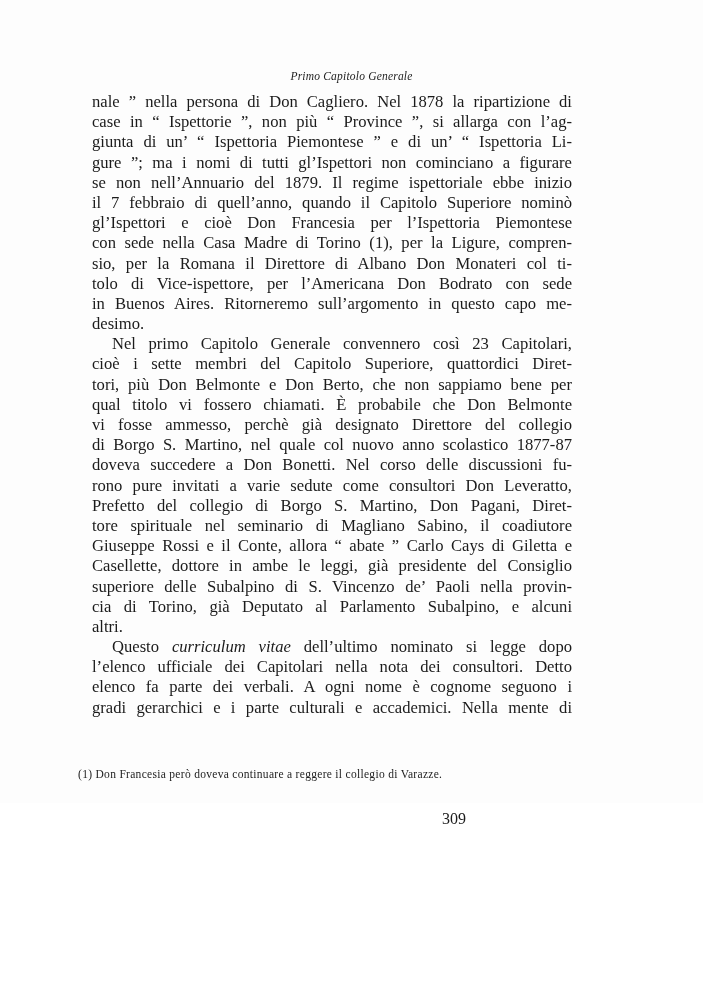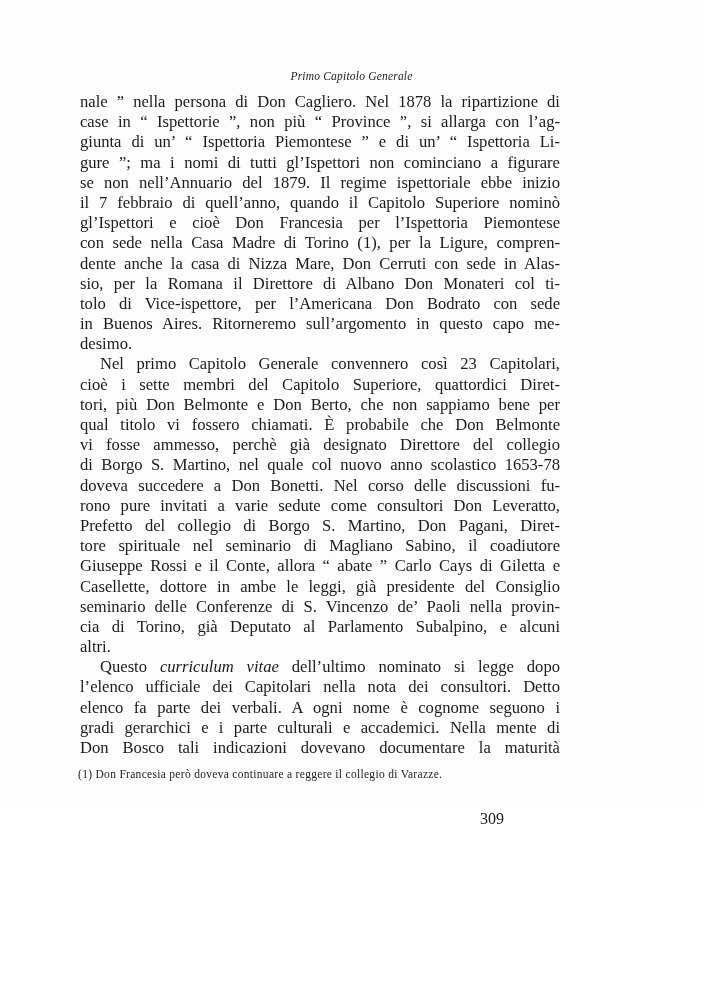--- a/index.html
+++ b/index.html
@@ -27,21 +27,21 @@
       left: 0;
       width: 703px;
       text-align: center;
       font-style: italic;
       font-size: 11.5px;
       letter-spacing: 0.2px;
       color: #222;
     }
     .body-text {
       position: absolute;
-      left: 80px;
+      left: 92px;
       top: 92px;
       width: 480px;
     }
     .line {
       height: 20.2px;
       line-height: 20.2px;
       font-size: 16.6px;
       white-space: nowrap;
       text-align: justify;
       text-align-last: justify;
@@ -58,21 +58,21 @@
       position: absolute;
       left: 78px;
       top: 768px;
       font-size: 11.5px;
       letter-spacing: 0.3px;
       color: #222;
       white-space: nowrap;
     }
     .page-number {
       position: absolute;
-      left: 480px;
+      left: 442px;
       top: 810px;
       font-size: 16px;
       color: #1b1b1b;
     }
   </style>
 </head>
 <body>
 
 <div class="page">
 
@@ -82,51 +82,49 @@
 
     <div>
       <div class="line">nale ” nella persona di Don Cagliero. Nel 1878 la ripartizione di</div>
       <div class="line">case in “ Ispettorie ”, non più “ Province ”, si allarga con l’ag-</div>
       <div class="line">giunta di un’ “ Ispettoria Piemontese ” e di un’ “ Ispettoria Li-</div>
       <div class="line">gure ”; ma i nomi di tutti gl’Ispettori non cominciano a figurare</div>
       <div class="line">se non nell’Annuario del 1879. Il regime ispettoriale ebbe inizio</div>
       <div class="line">il 7 febbraio di quell’anno, quando il Capitolo Superiore nominò</div>
       <div class="line">gl’Ispettori e cioè Don Francesia per l’Ispettoria Piemontese</div>
       <div class="line">con sede nella Casa Madre di Torino (1), per la Ligure, compren-</div>
-      <div class="line">dente anche la casa di Nizza Mare, Don Cerruti con sede in Alas-</div>
       <div class="line">sio, per la Romana il Direttore di Albano Don Monateri col ti-</div>
       <div class="line">tolo di Vice-ispettore, per l’Americana Don Bodrato con sede</div>
       <div class="line">in Buenos Aires. Ritorneremo sull’argomento in questo capo me-</div>
       <div class="line last">desimo.</div>
     </div>
 
     <div>
       <div class="line indent">Nel primo Capitolo Generale convennero così 23 Capitolari,</div>
       <div class="line">cioè i sette membri del Capitolo Superiore, quattordici Diret-</div>
       <div class="line">tori, più Don Belmonte e Don Berto, che non sappiamo bene per</div>
       <div class="line">qual titolo vi fossero chiamati. È probabile che Don Belmonte</div>
       <div class="line">vi fosse ammesso, perchè già designato Direttore del collegio</div>
-      <div class="line">di Borgo S. Martino, nel quale col nuovo anno scolastico 1653-78</div>
+      <div class="line">di Borgo S. Martino, nel quale col nuovo anno scolastico 1877-87</div>
       <div class="line">doveva succedere a Don Bonetti. Nel corso delle discussioni fu-</div>
       <div class="line">rono pure invitati a varie sedute come consultori Don Leveratto,</div>
       <div class="line">Prefetto del collegio di Borgo S. Martino, Don Pagani, Diret-</div>
       <div class="line">tore spirituale nel seminario di Magliano Sabino, il coadiutore</div>
       <div class="line">Giuseppe Rossi e il Conte, allora “ abate ” Carlo Cays di Giletta e</div>
       <div class="line">Casellette, dottore in ambe le leggi, già presidente del Consiglio</div>
-      <div class="line">seminario delle Conferenze di S. Vincenzo de’ Paoli nella provin-</div>
+      <div class="line">superiore delle Subalpino di S. Vincenzo de’ Paoli nella provin-</div>
       <div class="line">cia di Torino, già Deputato al Parlamento Subalpino, e alcuni</div>
       <div class="line last">altri.</div>
     </div>
 
     <div>
       <div class="line indent"><span>Questo </span><span class="it">curriculum vitae</span><span> dell’ultimo nominato si legge dopo</span></div>
       <div class="line">l’elenco ufficiale dei Capitolari nella nota dei consultori. Detto</div>
       <div class="line">elenco fa parte dei verbali. A ogni nome è cognome seguono i</div>
       <div class="line">gradi gerarchici e i parte culturali e accademici. Nella mente di</div>
-      <div class="line">Don Bosco tali indicazioni dovevano documentare la maturità</div>
     </div>
 
   </div>
 
   <div class="footnote">
     <span>(1)</span>
     <span>Don Francesia però doveva continuare a reggere il collegio di Varazze.</span>
   </div>
 
   <div class="page-number">309</div>

